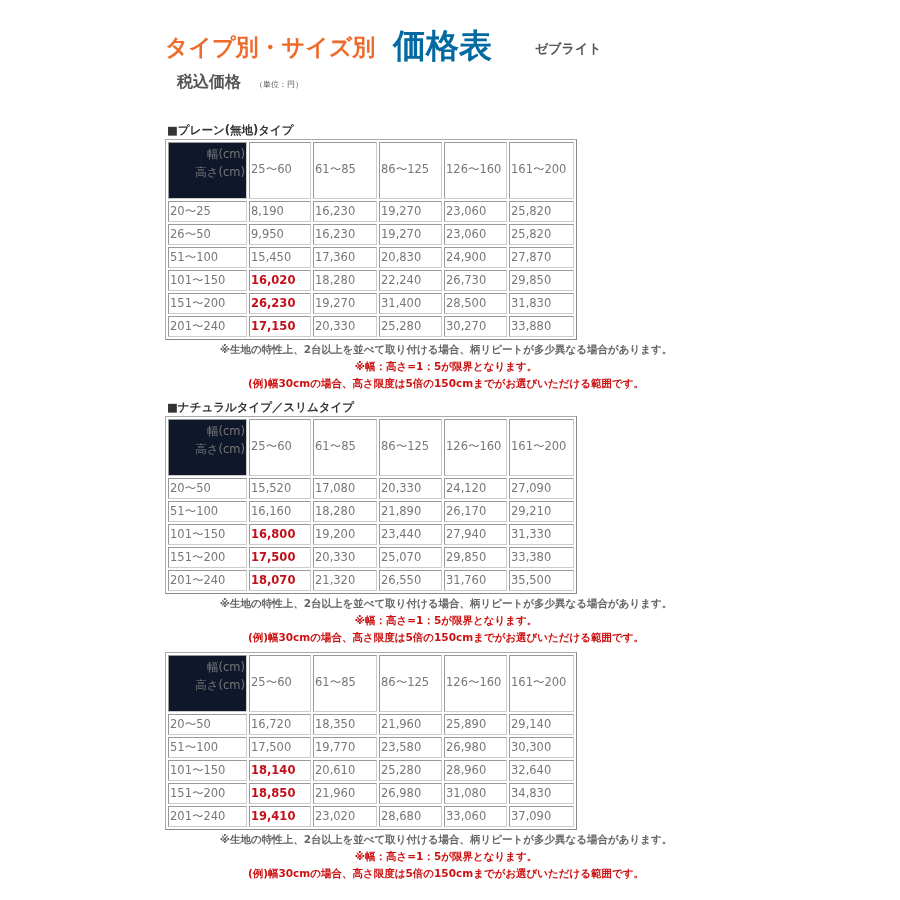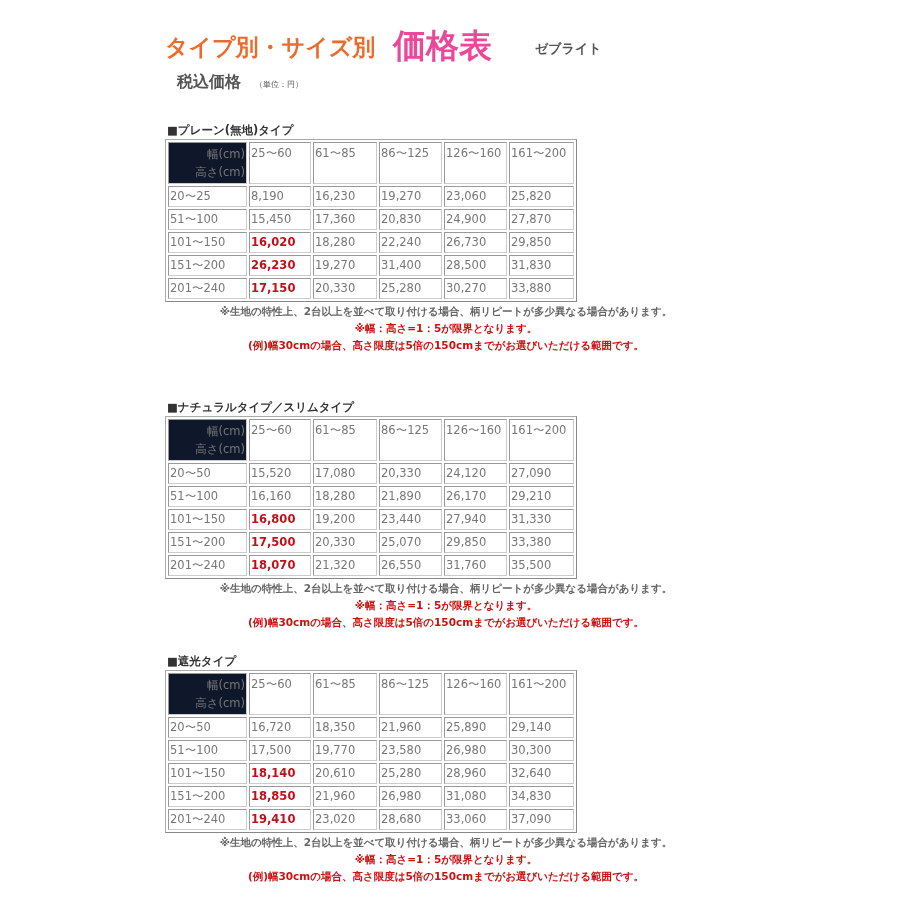--- a/index.html
+++ b/index.html
@@ -36,21 +36,21 @@
     font-weight: bold;
     color: #ee6a2a;
     letter-spacing: 0px;
   }
   .title-big {
     position: absolute;
     left: 228px;
     top: 0px;
     font-size: 33px;
     font-weight: bold;
-    color: #ec4899;
+    color: #0369a1;
   }
   .title-brand {
     position: absolute;
     left: 370px;
     top: 16px;
     font-size: 13px;
     font-weight: bold;
     color: #555555;
   }
   .subtitle {
@@ -109,21 +109,21 @@
   }
   table.price td.corner {
     background: #0f172a;
     height: 38px;
     line-height: 18px;
     padding-top: 2px;
   }
   table.price td.head {
     height: 38px;
     line-height: 18px;
-    padding-top: 1px;
+    padding-top: 17px;
   }
   .corner-top {
     display: block;
     text-align: right;
   }
   .corner-bottom {
     display: block;
     text-align: right;
   }
   td.hl {
@@ -181,20 +181,28 @@
       </tr>
       <tr>
         <td>20〜25</td>
         <td>8,190</td>
         <td>16,230</td>
         <td>19,270</td>
         <td>23,060</td>
         <td>25,820</td>
       </tr>
       <tr>
+        <td>26〜50</td>
+        <td>9,950</td>
+        <td>16,230</td>
+        <td>19,270</td>
+        <td>23,060</td>
+        <td>25,820</td>
+      </tr>
+      <tr>
         <td>51〜100</td>
         <td>15,450</td>
         <td>17,360</td>
         <td>20,830</td>
         <td>24,900</td>
         <td>27,870</td>
       </tr>
       <tr>
         <td>101〜150</td>
         <td class="hl">16,020</td>
@@ -294,21 +302,20 @@
     </tbody>
       </table>
     <div class="notes">
       <div class="note-gray">※生地の特性上、2台以上を並べて取り付ける場合、柄リピートが多少異なる場合があります。</div>
       <div class="note-red">※幅：高さ=1：5が限界となります。</div>
       <div class="note-red">(例)幅30cmの場合、高さ限度は5倍の150cmまでがお選びいただける範囲です。</div>
     </div>
   </div>
 
   <div class="section" style="top:652px;">
-    <div class="section-title">■遮光タイプ</div>
     <table class="price">
       <colgroup>
           <col style="width:79px">
           <col style="width:62px">
           <col style="width:64px">
           <col style="width:63px">
           <col style="width:63px">
           <col style="width:65px">
         </colgroup>
       <tbody>

